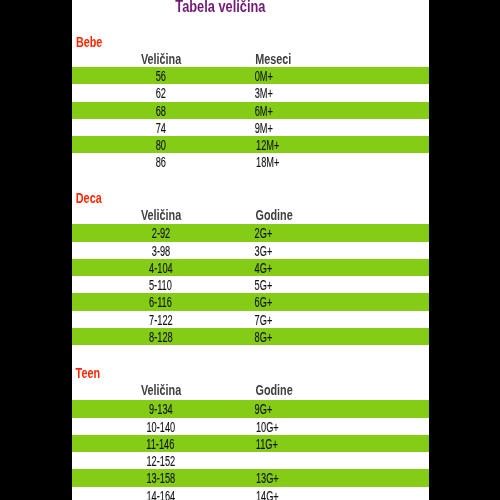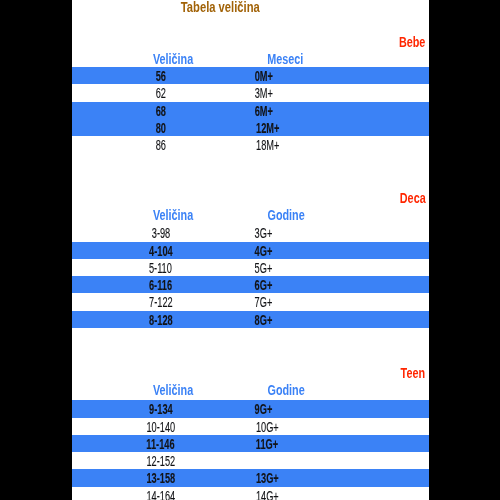--- a/index.html
+++ b/index.html
@@ -10,33 +10,33 @@
   
   .sheet{position:absolute;left:72px;top:0;width:357.2px;height:500px;
          background:#ffffff;overflow:hidden;}
 
   
   .cond{display:inline-block;transform:scaleX(0.66);transform-origin:center;white-space:pre;}
   .title .cond,.sect-title .cond,.hdr .cond{transform:scaleX(0.772);}
   .title .cond{transform:scaleX(0.80);}
 
   .title{position:absolute;left:0;width:296px;top:0.2px;text-align:center;
-         color:#a16207;font-weight:bold;font-size:14px;line-height:14px;}
+         color:#701a75;font-weight:bold;font-size:16px;line-height:14px;}
 
   .sect{position:absolute;left:0;top:0;width:357px;}
-  .sect-title{position:absolute;left:0;width:357px;text-align:right;
+  .sect-title{position:absolute;left:0;width:357px;text-align:left;
               color:#ff2600;font-weight:bold;font-size:14px;line-height:14px;}
 
-  .hdr{position:absolute;left:12px;width:357px;height:14px;
-       font-weight:bold;font-size:14px;line-height:14px;color:#3b82f6;}
+  .hdr{position:absolute;left:0;width:357px;height:14px;
+       font-weight:bold;font-size:14px;line-height:14px;color:#404040;}
   .tbl{position:absolute;left:0;width:357px;}
 
   .row{position:relative;height:17.25px;font-size:14px;line-height:19.1px;color:#121316;
        -webkit-text-stroke:0.12px #121316;}
-  .row.alt{background:#3b82f6;font-weight:bold;}
+  .row.alt{background:#84cc16;}
 
   
   .c0{position:absolute;left:0;top:0;width:177.2px;text-align:center;}
   .c1{position:absolute;left:178.2px;top:0;width:180.8px;text-align:left;}
   .hdr .c0,.hdr .c1{line-height:14px;}
 </style>
 </head>
 <body>
 
 <div class="sheet">
@@ -59,40 +59,48 @@
   <div class="row">
     <div class="c0"><span class="cond">62</span></div>
     <div class="c1"><span class="cond">3M+</span></div>
   </div>
 
   <div class="row alt">
     <div class="c0"><span class="cond">68</span></div>
     <div class="c1"><span class="cond">6M+</span></div>
   </div>
 
+  <div class="row">
+    <div class="c0"><span class="cond">74</span></div>
+    <div class="c1"><span class="cond">9M+</span></div>
+  </div>
 
   <div class="row alt">
     <div class="c0"><span class="cond">80</span></div>
     <div class="c1"><span class="cond">12M+</span></div>
   </div>
 
   <div class="row">
     <div class="c0"><span class="cond">86</span></div>
     <div class="c1"><span class="cond">18M+</span></div>
   </div>
 </div>
   </div>
 
   <div class="sect">
     <div class="sect-title" style="top: 190.9px;"><span class="cond">Deca</span></div>
     <div class="hdr" style="top: 208.1px;">
       <div class="c0"><span class="cond">Veličina</span></div>
       <div class="c1"><span class="cond">Godine</span></div>
     </div>
     <div class="tbl" style="top: 224.4px;">
+  <div class="row alt">
+    <div class="c0"><span class="cond">2-92</span></div>
+    <div class="c1"><span class="cond">2G+</span></div>
+  </div>
 
   <div class="row">
     <div class="c0"><span class="cond">3-98</span></div>
     <div class="c1"><span class="cond">3G+</span></div>
   </div>
 
   <div class="row alt">
     <div class="c0"><span class="cond">4-104</span></div>
     <div class="c1"><span class="cond">4G+</span></div>
   </div>

